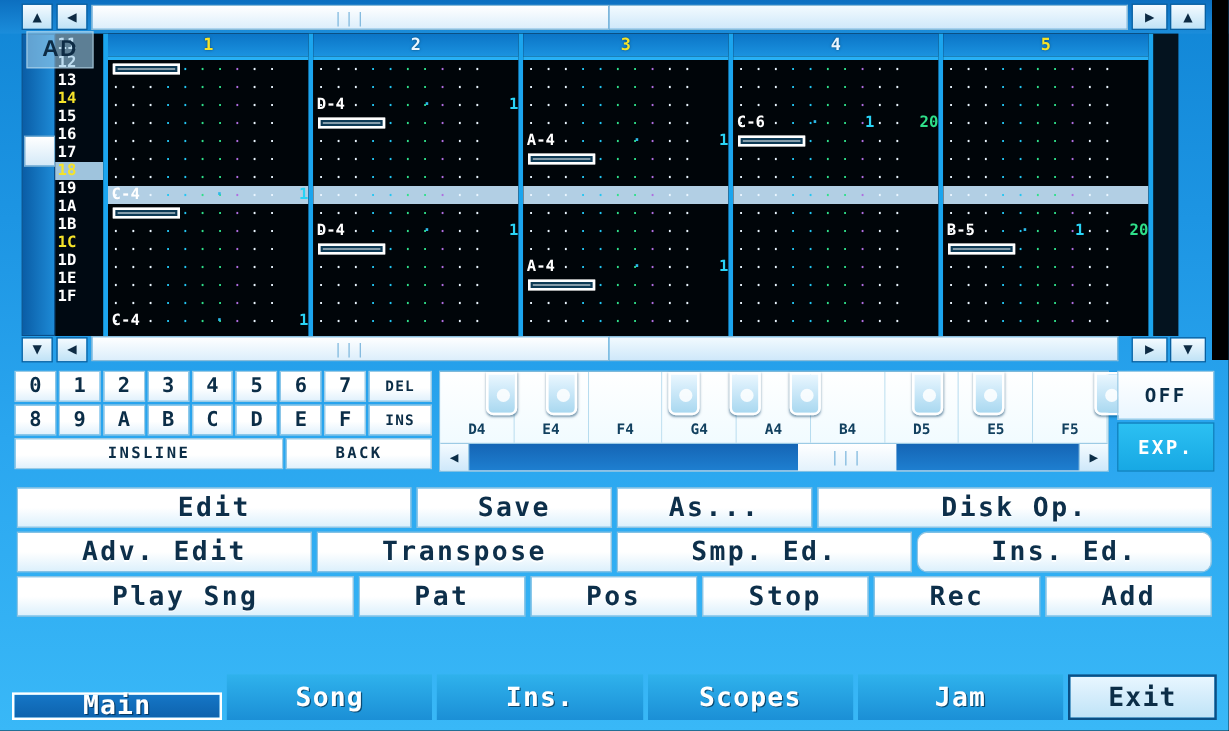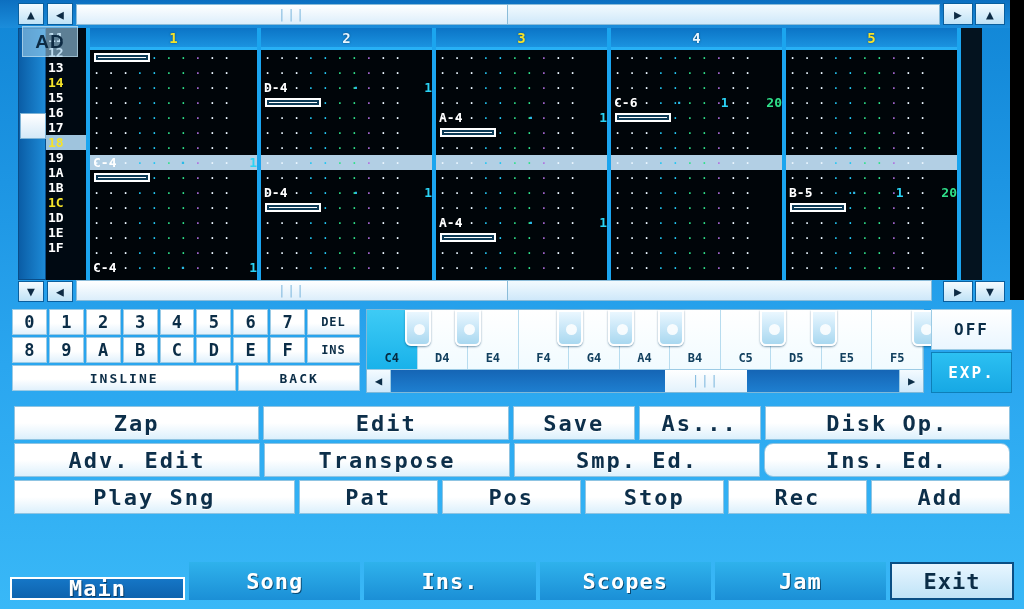--- a/index.html
+++ b/index.html
@@ -546,43 +546,37 @@
         <div class="kpbtn small" style="flex: 1.55 1 0%;">INS</div>
       </div>
     <div class="kp-row kp-row3" id="kp-row3">
         <div class="kpbtn" style="flex: 3.9 1 0%;">INSLINE</div>
         <div class="kpbtn" style="flex: 2.1 1 0%;">BACK</div>
       </div>
   </div>
 
   <div class="pianowrap">
     <div class="keys" id="piano-keys">
-        <div class="wkey active">
-          <span>C4</span>
-        </div>
         <div class="wkey">
           <span>D4</span>
         </div>
         <div class="wkey">
           <span>E4</span>
         </div>
         <div class="wkey">
           <span>F4</span>
         </div>
         <div class="wkey">
           <span>G4</span>
         </div>
         <div class="wkey">
           <span>A4</span>
         </div>
         <div class="wkey">
           <span>B4</span>
-        </div>
-        <div class="wkey">
-          <span>C5</span>
         </div>
         <div class="wkey">
           <span>D5</span>
         </div>
         <div class="wkey">
           <span>E5</span>
         </div>
         <div class="wkey">
           <span>F5</span>
         </div>
@@ -612,21 +606,20 @@
     </div>
   </div>
 
   <div class="offexp">
     <div class="offbtn">OFF</div>
     <div class="expbtn">EXP.</div>
   </div>
 
   <div class="btngrid">
     <div class="bg-row" id="bg-row1">
-        <div class="mbtn" style="flex: 2.48 1 0%;">Zap</div>
         <div class="mbtn" style="flex: 2.48 1 0%;">Edit</div>
         <div class="mbtn" style="flex: 1.22 1 0%;">Save</div>
         <div class="mbtn" style="flex: 1.22 1 0%;">As...</div>
         <div class="mbtn" style="flex: 2.48 1 0%;">Disk Op.</div>
       </div>
     <div class="bg-row" id="bg-row2">
         <div class="mbtn" style="flex: 2.48 1 0%;">Adv. Edit</div>
         <div class="mbtn" style="flex: 2.48 1 0%;">Transpose</div>
         <div class="mbtn" style="flex: 2.48 1 0%;">Smp. Ed.</div>
         <div class="mbtn" style="flex: 2.48 1 0%; border-radius: 9px;">Ins. Ed.</div>

